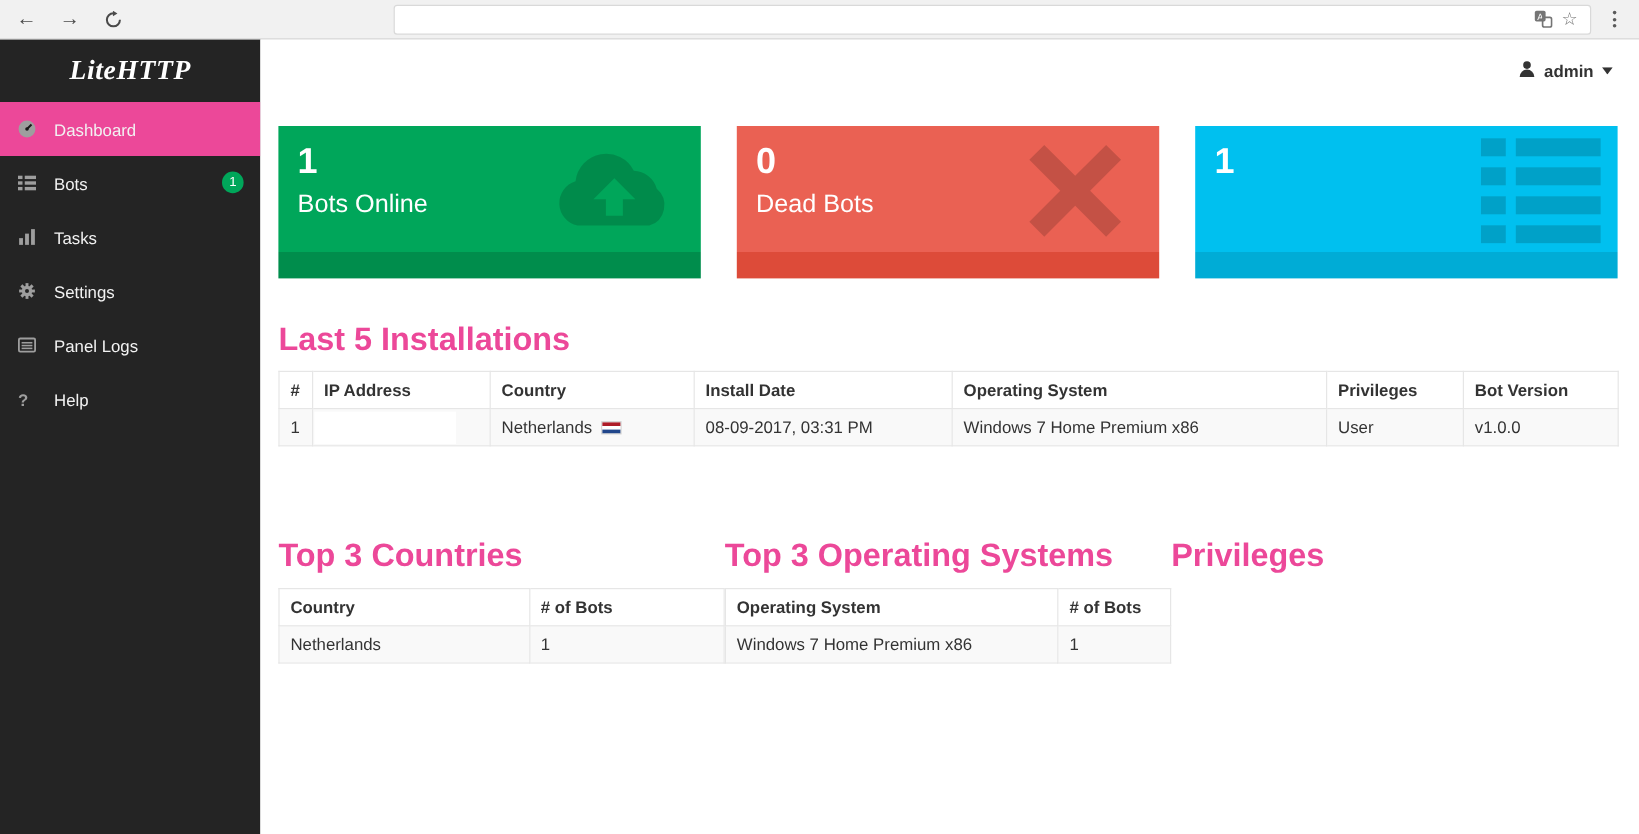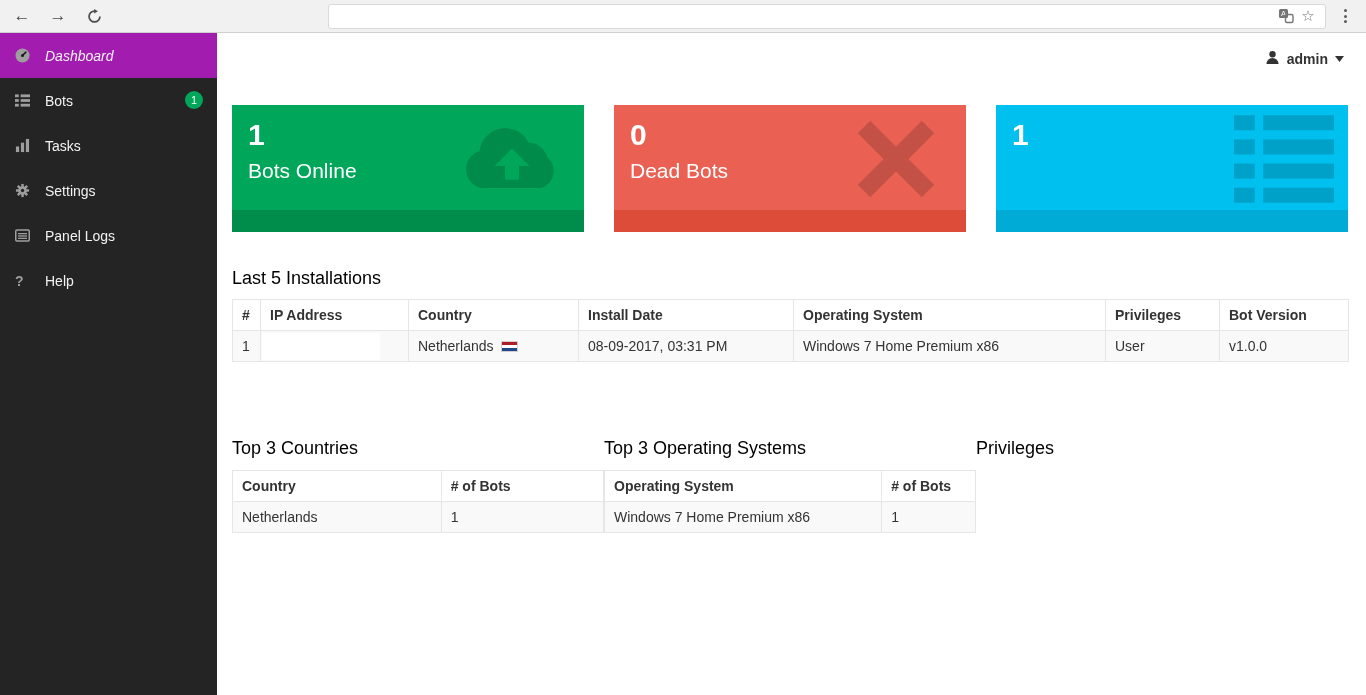--- a/index.html
+++ b/index.html
@@ -19,21 +19,21 @@
   .kebab { width:26px; height:26px; margin-left:6px; display:flex; flex-direction:column;
     align-items:center; justify-content:center; gap:2.5px; cursor:pointer; }
   .kebab i { width:3px; height:3px; border-radius:50%; background:#5a5a5a; }
 
   
   .sidebar { position:absolute; left:0; top:33px; width:217px; height:662px; background:#242424; }
   .logo { height:52px; display:flex; align-items:center; justify-content:center; color:#fff;
     font-family:"Liberation Serif", serif; font-style:italic; font-weight:bold; font-size:23px; letter-spacing:0.5px; }
   .menu-item { height:45px; display:flex; align-items:center; padding:0 15px; color:#f2f2f2;
     font-size:14px; cursor:pointer; position:relative; }
-  .menu-item.active { background:#a21caf;font-style:italic; }
+  .menu-item.active { background:#ec4899; }
   .menu-icon { width:22px; margin-right:8px; display:flex; align-items:center; justify-content:flex-start; }
   .help-glyph { font-size:14px; font-weight:bold; color:#9e9e9e; width:22px; }
   .badge { position:absolute; right:14px; top:13px; color:#fff; font-size:11px; border-radius:50%;
     width:18px; height:18px; line-height:18px; text-align:center; }
 
   
   .main { position:absolute; left:217px; top:33px; width:1149px; height:662px; background:#fff; }
   .topbar { height:52px; display:flex; justify-content:flex-end; align-items:center; padding-right:22px; }
   .user-menu { display:flex; align-items:center; gap:7px; color:#333; font-size:14px; font-weight:bold; cursor:pointer; }
   .content { padding:20px 18px 0 15px; }
@@ -44,21 +44,21 @@
   .card-body { height:105px; padding:13px 16px; position:relative; overflow:hidden; }
   .card-value { font-size:30px; font-weight:bold; line-height:1.1; }
   .card-label { font-size:21px; margin-top:8px; }
   .card-icon { position:absolute; }
   .icon-cloud { right:18px; top:20px; }
   .icon-x { right:30px; top:14px; }
   .icon-thlist { right:14px; top:10px; }
   .card-footer { height:22px; }
 
   
-  .section-title { font-size:18px; color:#000000; font-weight:400; }
+  .section-title { font-size:27px; color:#ec4899; font-weight:700; }
   .installations-title { margin:36px 0 10px; }
   table { border-collapse:collapse; width:100%; font-size:14px; color:#333; background:#fff; table-layout:fixed; }
   th, td { border:1px solid #e6e6e6; padding:7px 9px; text-align:left; white-space:nowrap; overflow:hidden; }
   th { font-weight:bold; background:#fff; }
   tbody tr { background:#f9f9f9; }
   .ip-cell { position:relative; }
   .ip-redacted { position:absolute; left:1px; top:2px; width:118px; height:27px; background:#fff; }
 
   .flag { display:inline-block; width:17px; height:11px; margin-left:7px; vertical-align:-1px;
     border:0.5px solid #d0d0d0; }
@@ -92,20 +92,21 @@
     <div class="omni-icon star">☆</div>
   </div>
   <div class="kebab">
       <i></i>
       <i></i>
       <i></i>
     </div>
 </div>
 
 <div class="sidebar">
+  <div class="logo">LiteHTTP</div>
 
   <div class="menu-item active">
     <span class="menu-icon">
       <svg width="15" height="15" viewBox="0 0 16 16">
           <circle cx="8" cy="8" r="7.5" fill="#9e9e9e"></circle>
           <line x1="8" y1="8" x2="12" y2="4" stroke="#181818" stroke-width="1.8"></line>
           <circle cx="8" cy="8" r="1.6" fill="#181818"></circle>
         </svg>
     </span>
     <span>Dashboard</span>

